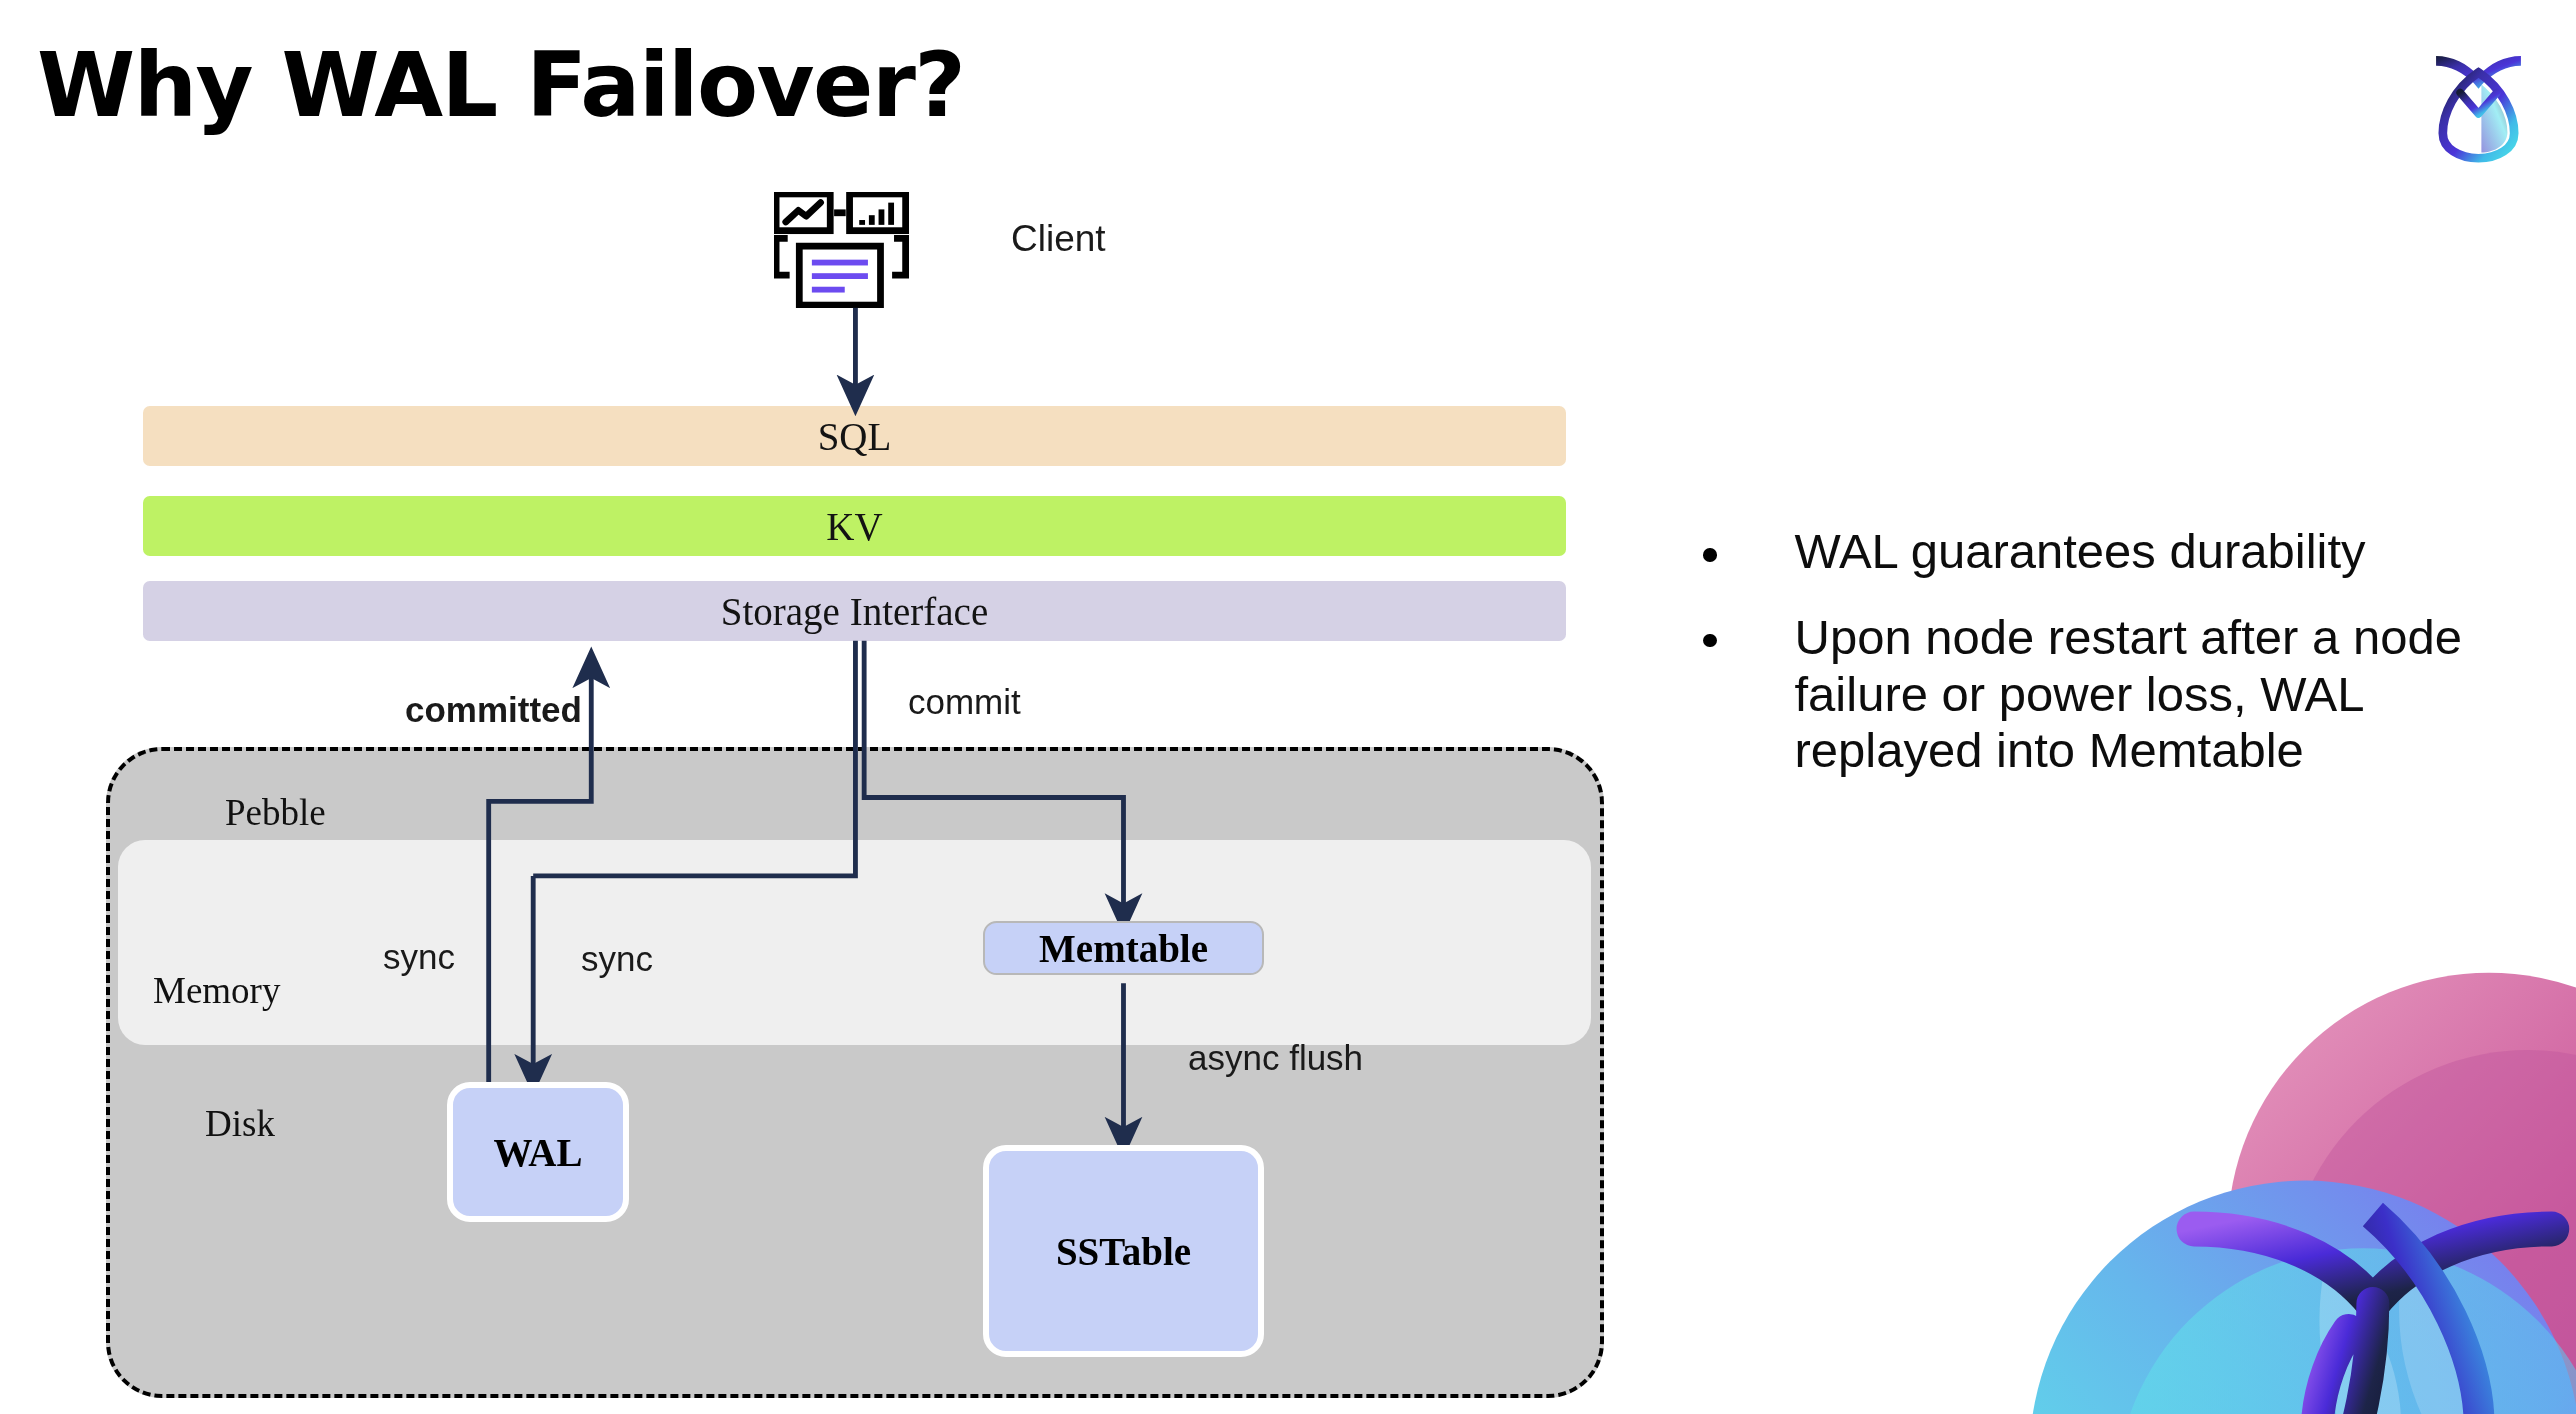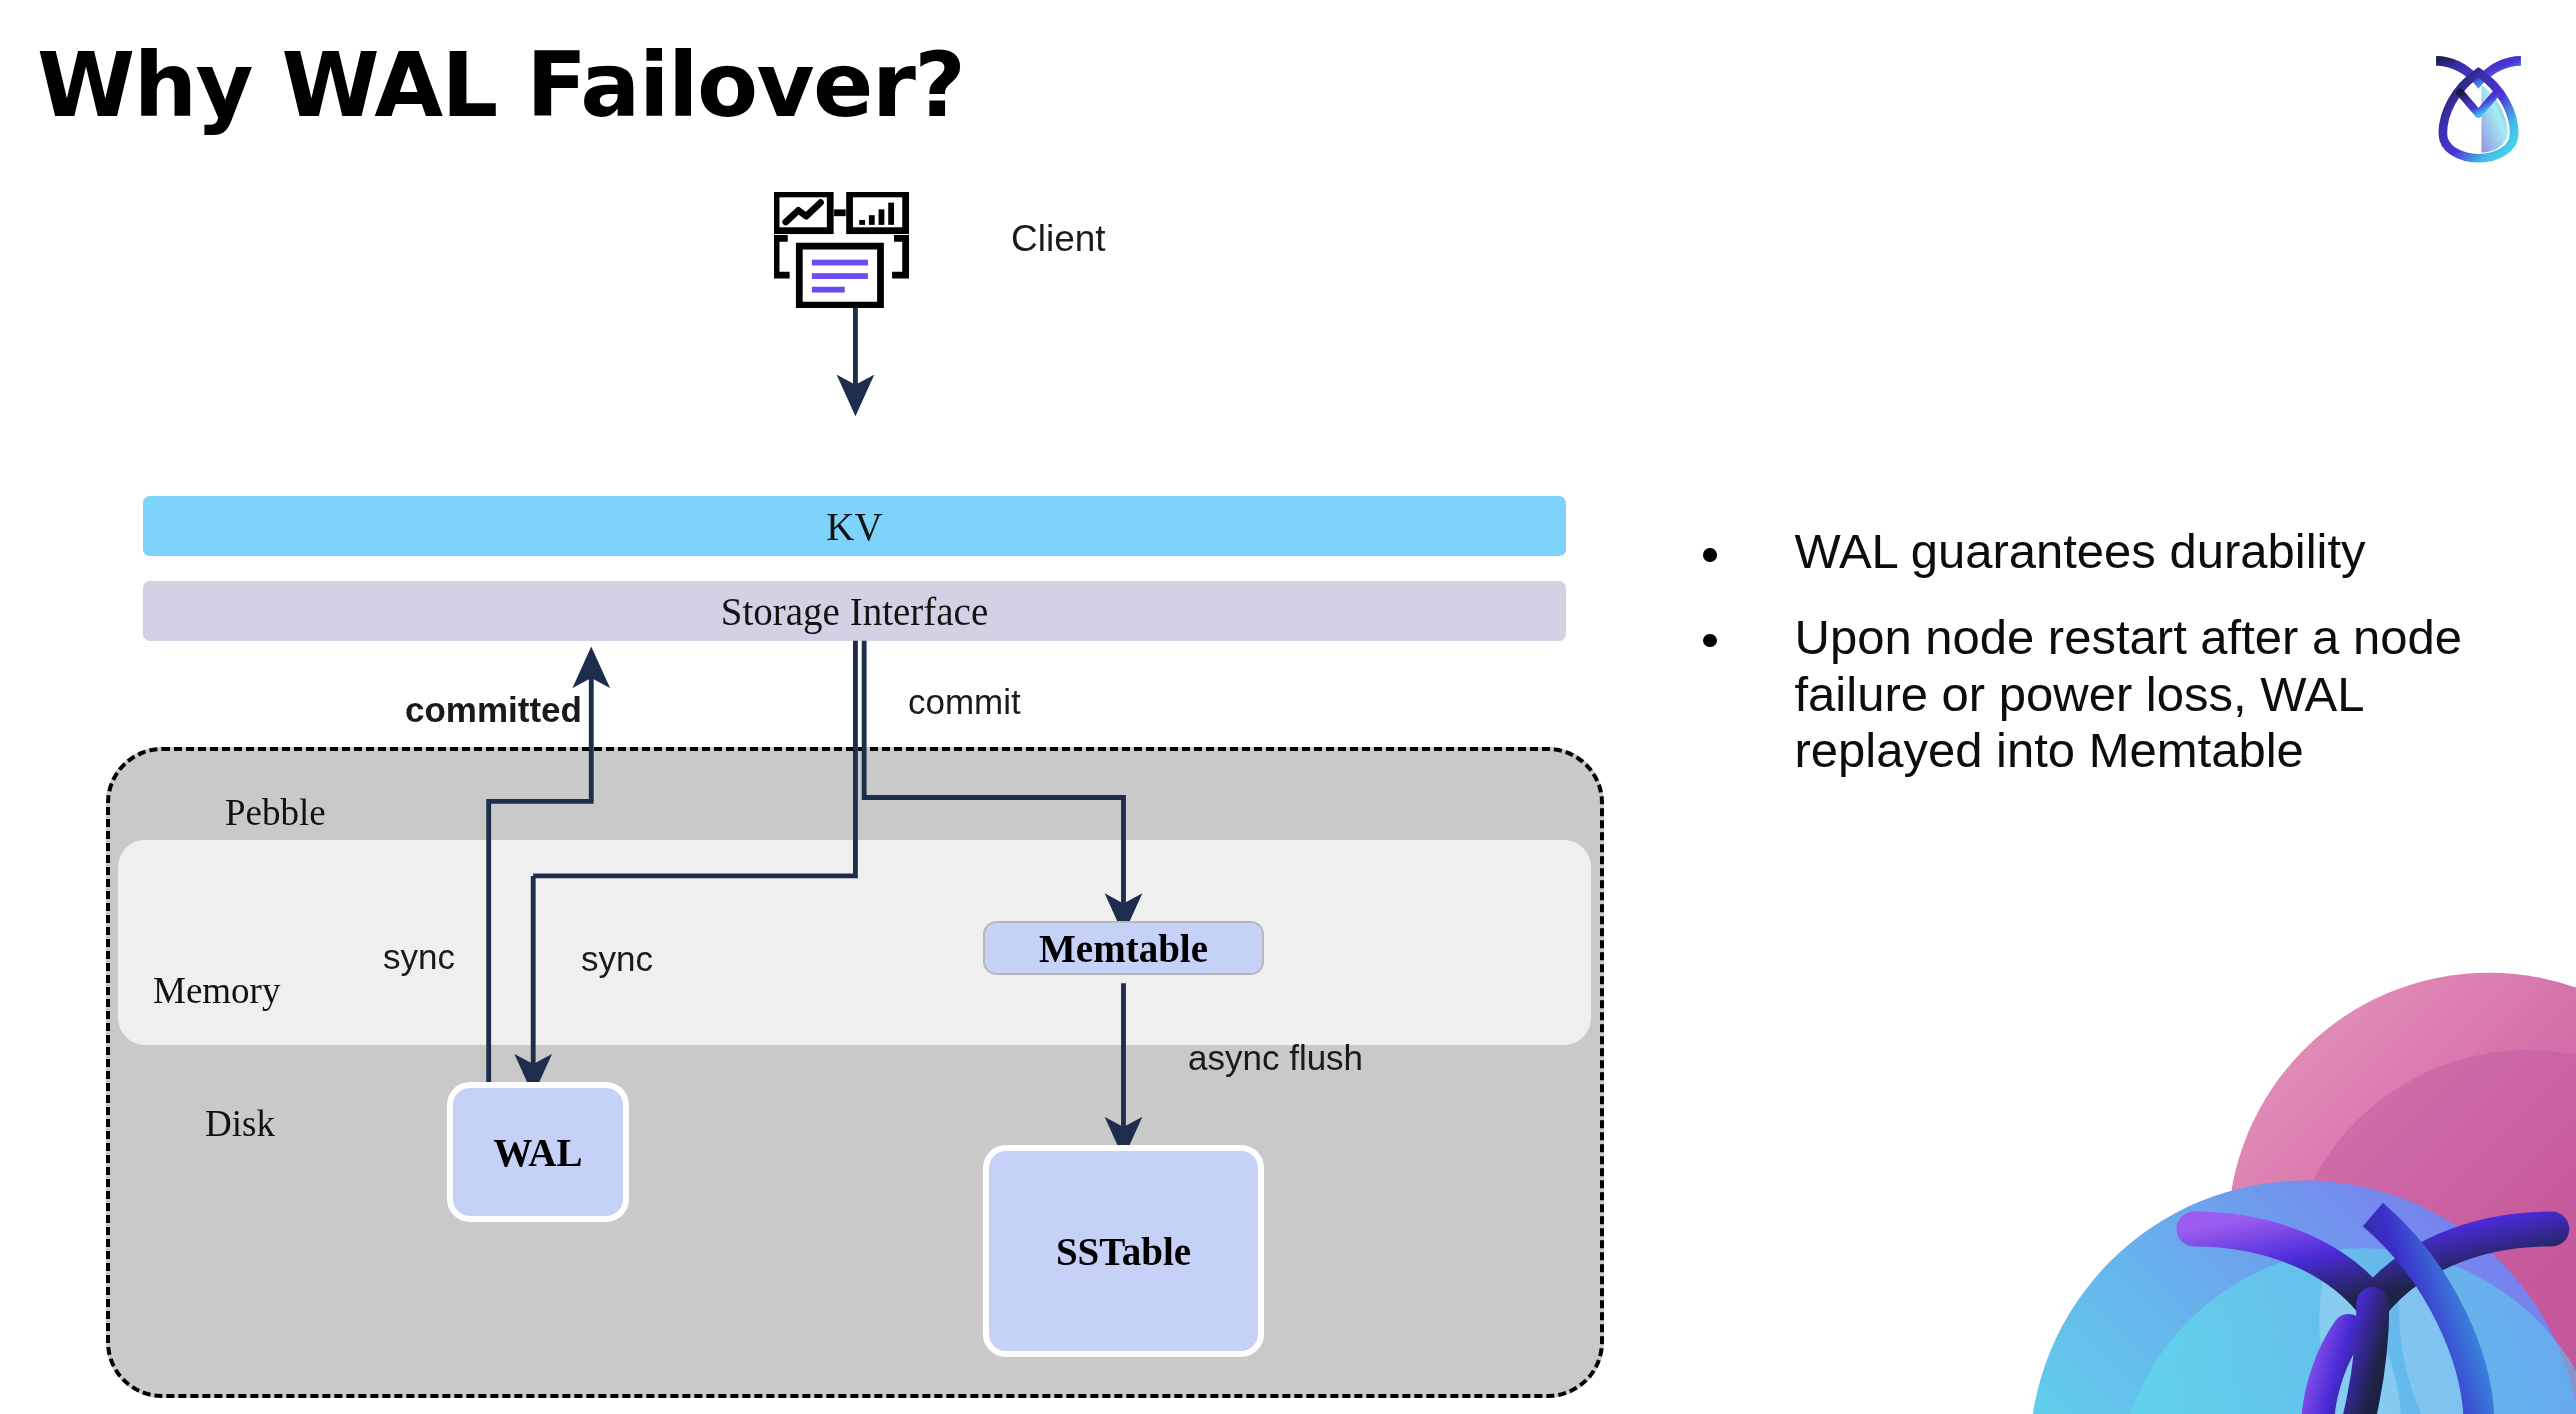--- a/index.html
+++ b/index.html
@@ -72,21 +72,21 @@
     height: 60px;
     border-radius: 6.8px;
     display: flex;
     align-items: center;
     justify-content: center;
     font-family: "Liberation Serif", serif;
     font-size: 39px;
     color: #131313;
   }
   #bar-sql { top: 406px; background: #F5DFC0; }
-  #bar-kv  { top: 496px; background: #7dd3fc; }
+  #bar-kv  { top: 496px; background: #bef264; }
   #bar-si  { top: 581px; background: #D5D1E5; }
 
   
   .pebble-container {
     position: absolute;
     left: 106px;
     top: 747px;
     width: 1498px;
     height: 651px;
     background: #C9C9C9;
@@ -251,20 +251,23 @@
       <path d="M124 48 L136 48 L136 86 L122 86" fill="none" stroke="#000000" stroke-width="7"></path>
 
       <rect x="26" y="56" width="84" height="61" fill="#ffffff" stroke="#000000" stroke-width="7"></rect>
       <rect x="39" y="70" width="58" height="6" fill="#6C4BF0"></rect>
       <rect x="39" y="84" width="58" height="6" fill="#6C4BF0"></rect>
       <rect x="39" y="98" width="34" height="6" fill="#6C4BF0"></rect>
     </svg>
   </div>
   <div class="client-label">Client</div>
 
+  <div class="layer-bar" id="bar-sql">
+    <span>SQL</span>
+  </div>
   <div class="layer-bar" id="bar-kv">
     <span>KV</span>
   </div>
   <div class="layer-bar" id="bar-si">
     <span>Storage Interface</span>
   </div>
 
   <div class="pebble-container"></div>
   <div class="memory-region"></div>
   <div class="region-label" id="label-pebble">Pebble</div>

